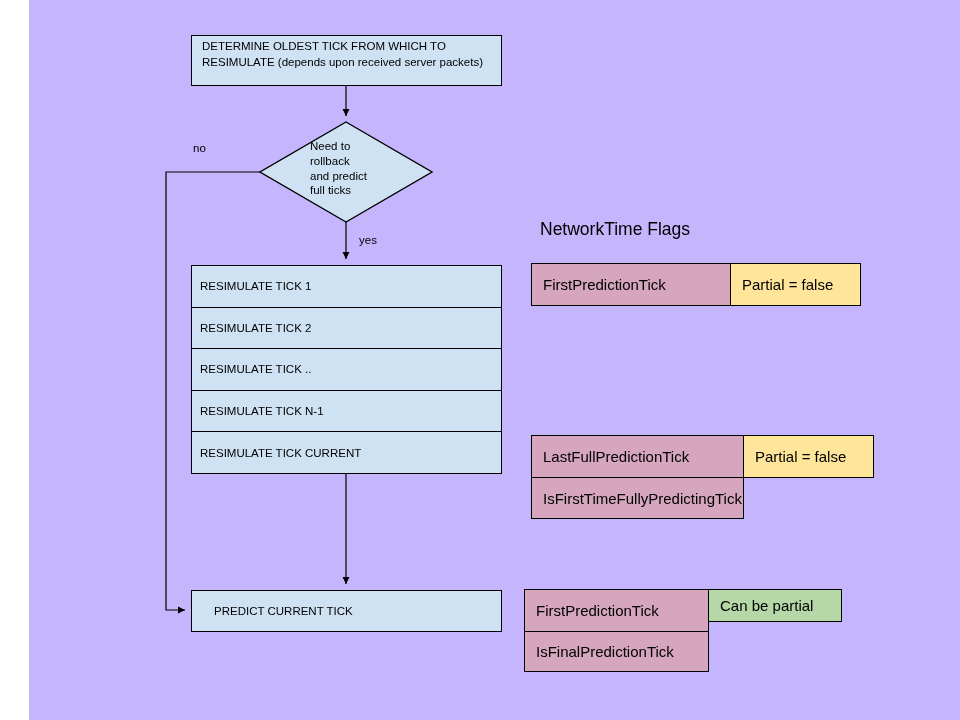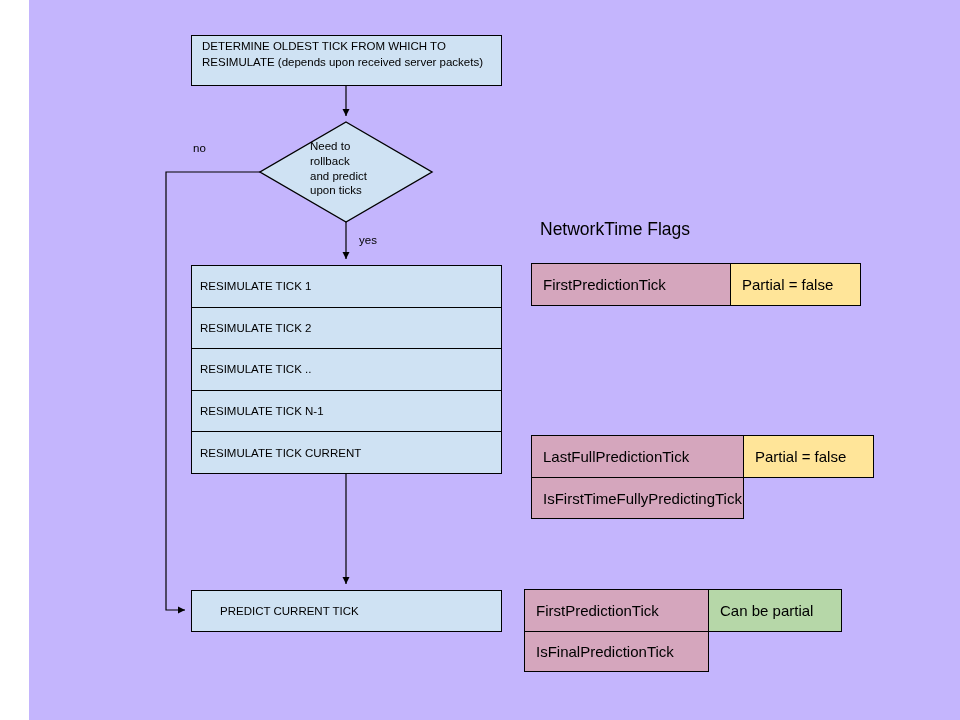--- a/index.html
+++ b/index.html
@@ -57,21 +57,21 @@
     align-items: center;
     padding-left: 8px;
     font-size: 11.5px;
   }
   .stack-row + .stack-row { border-top: 1px solid #000000; }
   .predict-box {
     left: 162px; top: 590px;
     width: 311px; height: 42px;
     display: flex;
     align-items: center;
-    padding: 0 0 0 28px;
+    padding: 0 0 0 22px;
   }
   .decision-text {
     position: absolute;
     left: 281px; top: 139px;
     font-size: 11.5px;
     line-height: 14.8px;
   }
   .branch-label {
     position: absolute;
     font-size: 11.5px;
@@ -98,21 +98,21 @@
 
   
   .g1-flag { left: 502px; top: 263px; width: 200px; height: 43px; }
   .g1-note { left: 701px; top: 263px; width: 131px; height: 43px; }
   
   .g2-flag1 { left: 502px; top: 435px; width: 213px; height: 43px; }
   .g2-note  { left: 714px; top: 435px; width: 131px; height: 43px; }
   .g2-flag2 { left: 502px; top: 477px; width: 213px; height: 42px; text-align: right; }
   
   .g3-flag1 { left: 495px; top: 589px; width: 185px; height: 43px; }
-  .g3-note  { left: 679px; top: 589px; width: 134px; height: 43px; }
+  .g3-note  { left: 679px; top: 589px; width: 134px; height: 33px; }
   .g3-flag2 { left: 495px; top: 631px; width: 185px; height: 41px; }
 </style>
 </head>
 <body>
 
 <div class="canvas">
 
   <svg class="connector-layer" viewBox="0 0 960 720" xmlns="http://www.w3.org/2000/svg">
     <defs>
       <marker id="arrow" markerWidth="8" markerHeight="8" refX="6" refY="3" orient="auto">
@@ -125,21 +125,21 @@
     <polyline points="231,172 137,172 137,610 156,610" marker-end="url(#arrow)"></polyline>
     <line x1="317" y1="474" x2="317" y2="584" marker-end="url(#arrow)"></line>
   </svg>
 
   <div class="flow-box determine-box">DETERMINE OLDEST TICK FROM WHICH TO RESIMULATE (depends upon received server packets)</div>
 
   <div class="decision-text">
     <div>Need to</div>
     <div>rollback</div>
     <div>and predict</div>
-    <div>upon ticks</div>
+    <div>full ticks</div>
   </div>
 
   <div class="branch-label branch-no">no</div>
   <div class="branch-label branch-yes">yes</div>
 
   <div class="resim-stack">
     <div class="stack-row">RESIMULATE TICK 1</div>
     <div class="stack-row">RESIMULATE TICK 2</div>
     <div class="stack-row">RESIMULATE TICK ..</div>
     <div class="stack-row">RESIMULATE TICK N-1</div>

